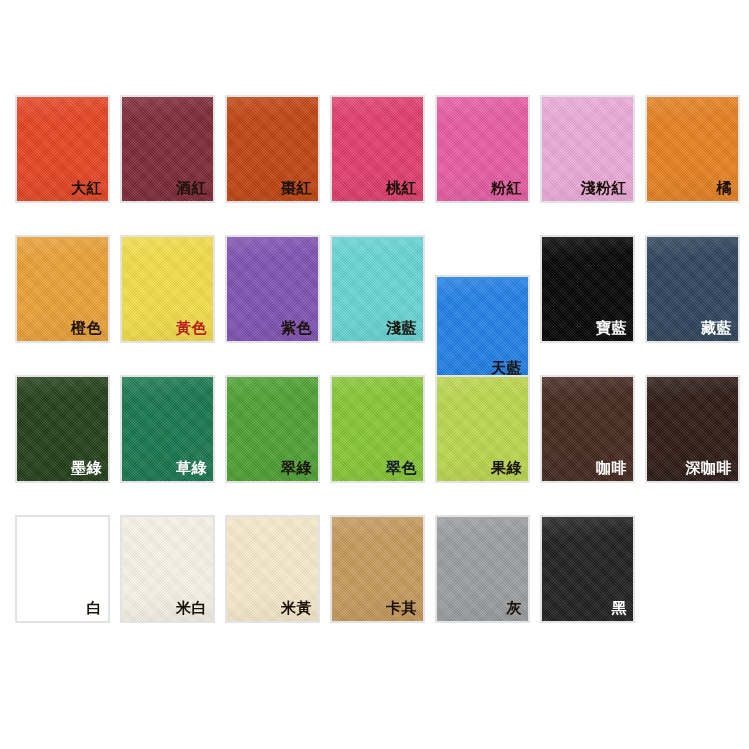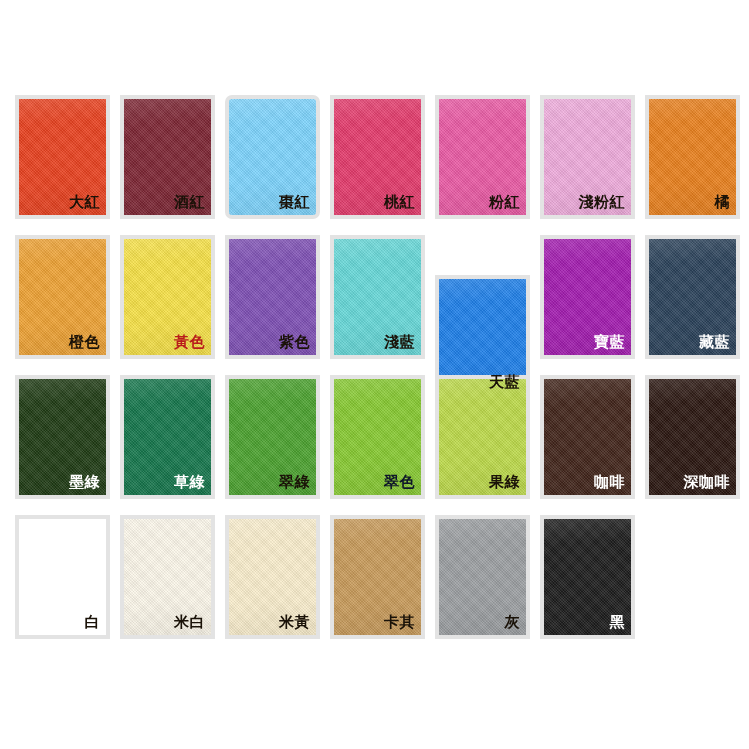--- a/index.html
+++ b/index.html
@@ -27,23 +27,23 @@
     top: 95px;
     width: 840px;       
     display: grid;
     grid-template-columns: repeat(7, 105px);
     grid-auto-rows: 140px;
   }
 
   .swatch {
     position: relative;
     width: 95px;
-    height: 124px;
+    height: 108px;
     box-sizing: border-box;
-    border: 4px solid #c4b5fd;
+    border: 2px solid #c4b5fd;
     overflow: hidden;
   }
 
   
   .swatch .tex {
     position: absolute;
     inset: 0;
     background-image:
       repeating-linear-gradient(45deg,
         rgba(255,255,255,0.085) 0px,
@@ -93,21 +93,21 @@
       <div class="swatch" style="background-color: rgb(232, 65, 31); border-color: rgb(227, 227, 227);">
         <span class="tex"></span>
         <span class="sheen"></span>
         <span class="swatch-label dark-text" style="color: rgb(26, 18, 8);">大紅</span>
       </div>
       <div class="swatch" style="background-color: rgb(124, 37, 51); border-color: rgb(227, 227, 227);">
         <span class="tex"></span>
         <span class="sheen"></span>
         <span class="swatch-label dark-text" style="color: rgb(26, 18, 8);">酒紅</span>
       </div>
-      <div class="swatch" style="background-color: #7dd3fc; border-color: rgb(227, 227, 227); border-radius: 7px;">
+      <div class="swatch" style="background-color: #c2410c; border-color: rgb(227, 227, 227);">
         <span class="tex"></span>
         <span class="sheen"></span>
         <span class="swatch-label dark-text" style="color: rgb(26, 18, 8);">棗紅</span>
       </div>
       <div class="swatch" style="background-color: rgb(227, 58, 107); border-color: rgb(227, 227, 227);">
         <span class="tex"></span>
         <span class="sheen"></span>
         <span class="swatch-label dark-text" style="color: rgb(26, 18, 8);">桃紅</span>
       </div>
       <div class="swatch" style="background-color: rgb(233, 90, 164); border-color: rgb(227, 227, 227); padding-left: 12px;">
@@ -143,21 +143,21 @@
       <div class="swatch" style="background-color: rgb(102, 215, 215); border-color: rgb(227, 227, 227);">
         <span class="tex"></span>
         <span class="sheen"></span>
         <span class="swatch-label dark-text" style="color: rgb(26, 18, 8);">淺藍</span>
       </div>
       <div class="swatch" style="background-color: rgb(30, 127, 232); border-color: rgb(227, 227, 227); margin-top: 40px;">
         <span class="tex"></span>
         <span class="sheen"></span>
         <span class="swatch-label dark-text" style="color: rgb(26, 18, 8);">天藍</span>
       </div>
-      <div class="swatch" style="background-color: #a21caf; border-color: rgb(227, 227, 227);">
+      <div class="swatch" style="background-color: #000000; border-color: rgb(227, 227, 227);">
         <span class="tex"></span>
         <span class="sheen"></span>
         <span class="swatch-label light-text" style="color: rgb(255, 255, 255);">寶藍</span>
       </div>
       <div class="swatch" style="background-color: rgb(42, 65, 89); border-color: rgb(227, 227, 227);">
         <span class="tex"></span>
         <span class="sheen"></span>
         <span class="swatch-label light-text" style="color: rgb(255, 255, 255);">藏藍</span>
       </div>
       <div class="swatch" style="background-color: rgb(31, 59, 20); border-color: rgb(227, 227, 227);">

